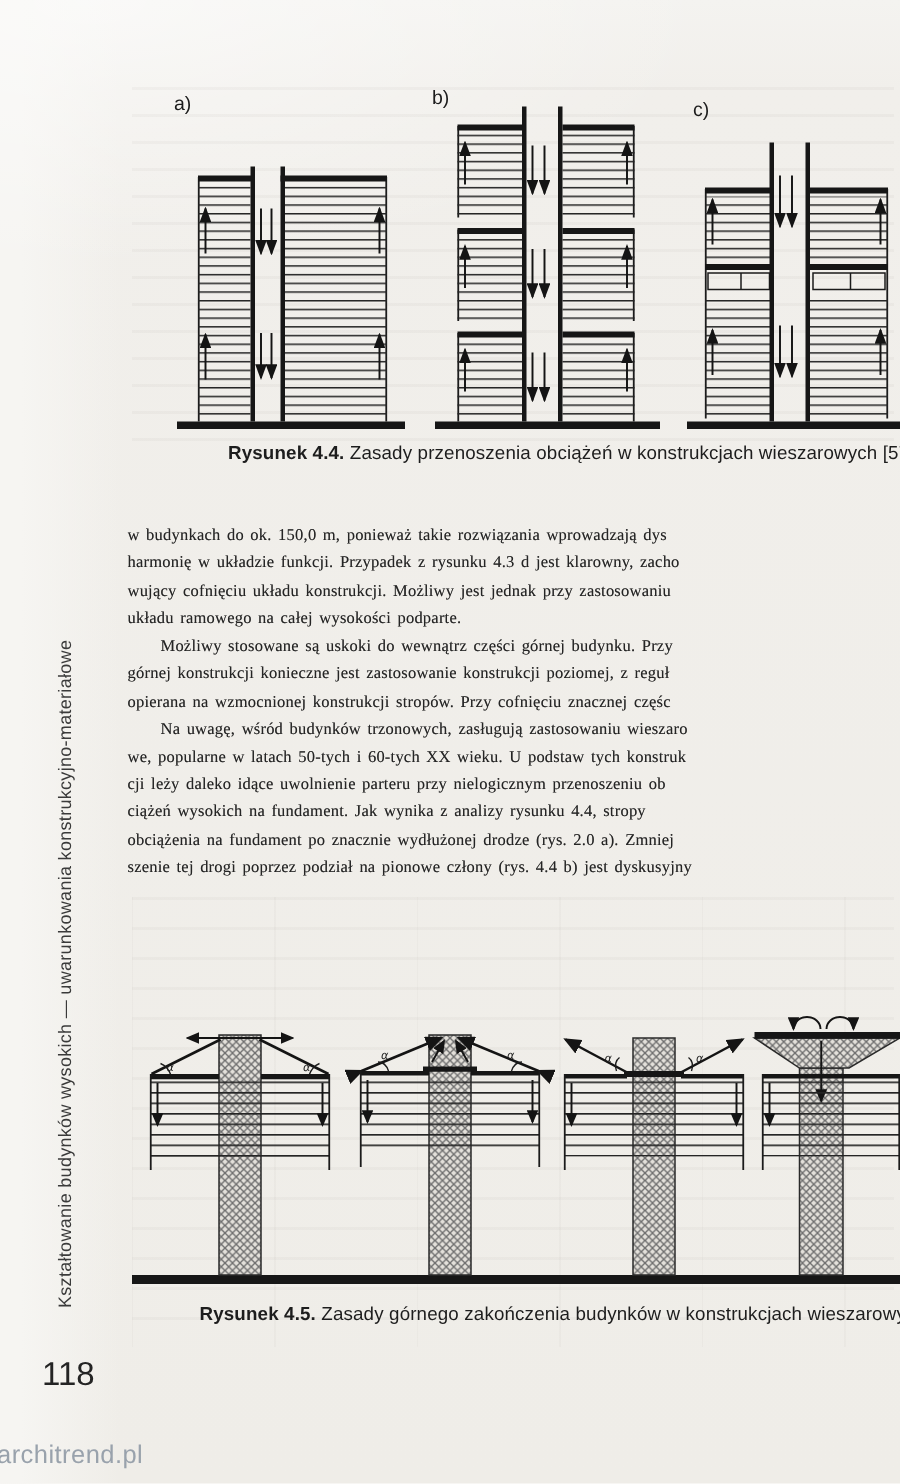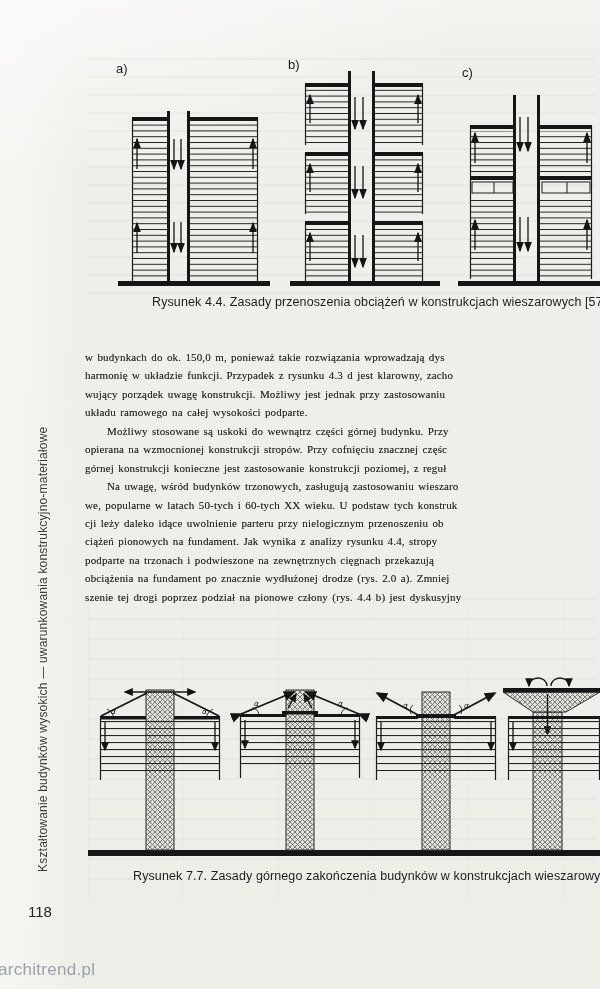--- a/index.html
+++ b/index.html
@@ -24,33 +24,33 @@
   .fig-label{font:13px "Liberation Sans",sans-serif;fill:#1c1c1c;}
   .alpha{font:italic 7.5px "DejaVu Sans",sans-serif;fill:#1c1c1c;}
   .ln{stroke:#1b1b1b;stroke-width:1.2;fill:none;}
   .thin{stroke:#1b1b1b;stroke-width:1;fill:none;}
   .arrow{stroke:#141414;stroke-width:1.3;fill:none;}
   .cable{stroke:#141414;stroke-width:1.7;fill:none;}
   .arc{stroke:#1b1b1b;stroke-width:.9;fill:none;}
   .bar{fill:#161616;}
   .caption{position:absolute;font-family:"Liberation Sans",sans-serif;font-size:12.5px;
     color:#1d1d1d;white-space:nowrap;letter-spacing:.1px;}
-  .caption b{font-weight:normal;text-align:center;}
+  .caption b{font-weight:bold;text-align:center;}
   #cap44{left:152px;top:295px;}
   #cap45{left:133px;top:869px;}
   .bodytext{position:absolute;left:85px;top:348px;width:503px;
     font-family:"Liberation Serif",serif;font-size:11px;line-height:18.45px;
     color:#252525;letter-spacing:.15px;word-spacing:1.4px;
     text-shadow:0 0 .4px rgba(20,20,20,.45);}
   .bodytext .tl{white-space:nowrap;overflow:hidden;height:18.45px;}
   .bodytext .tl.indent{padding-left:22px;}
   .vside{position:absolute;left:36px;top:872px;width:438px;
     transform:rotate(-90deg);transform-origin:0 0;
     font-size:12px;color:#3a3a3a;letter-spacing:.2px;white-space:nowrap;}
-  .pagenum{position:absolute;left:28px;top:903px;font-size:15px;color:#242424;}
+  .pagenum{position:absolute;left:28px;top:903px;font-size:22px;color:#242424;}
   .watermark{position:absolute;left:-2px;top:960px;font-size:17px;color:#99a2ac;letter-spacing:.3px;}
 </style>
 </head>
 <body>
 
 <div class="page">
 
   <div class="ghost g1"></div>
   <div class="ghost g2"></div>
 
@@ -155,30 +155,29 @@
       <line class="arrow" x1="440" y1="162" x2="440" y2="196" marker-end="url(#m44)"></line>
       <line class="arrow" x1="448" y1="162" x2="448" y2="196" marker-end="url(#m44)"></line>
     </g>
   </svg>
 
   <div id="cap44" class="caption"><b>Rysunek 4.4.</b> <span>Zasady przenoszenia obciążeń w konstrukcjach wieszarowych [57]</span></div>
 
   <div class="bodytext">
     <div class="tl">w budynkach do ok. 150,0 m, ponieważ takie rozwiązania wprowadzają dys</div>
     <div class="tl">harmonię w układzie funkcji. Przypadek z rysunku 4.3 d jest klarowny, zacho</div>
-    <div class="tl">wujący porządek uwagę konstrukcji. Możliwy jest jednak przy zastosowaniu</div>
+    <div class="tl">wujący cofnięciu układu konstrukcji. Możliwy jest jednak przy zastosowaniu</div>
     <div class="tl">układu ramowego na całej wysokości podparte.</div>
     <div class="tl indent">Możliwy stosowane są uskoki do wewnątrz części górnej budynku. Przy</div>
+    <div class="tl">górnej konstrukcji konieczne jest zastosowanie konstrukcji poziomej, z reguł</div>
     <div class="tl">opierana na wzmocnionej konstrukcji stropów. Przy cofnięciu znacznej częśc</div>
-    <div class="tl">górnej konstrukcji konieczne jest zastosowanie konstrukcji poziomej, z reguł</div>
     <div class="tl indent">Na uwagę, wśród budynków trzonowych, zasługują zastosowaniu wieszaro</div>
     <div class="tl">we, popularne w latach 50-tych i 60-tych XX wieku. U podstaw tych konstruk</div>
     <div class="tl">cji leży daleko idące uwolnienie parteru przy nielogicznym przenoszeniu ob</div>
-    <div class="tl">ciążeń pionowych na fundament. Jak wynika z analizy rysunku 4.4, stropy</div>
-    <div class="tl">podparte na trzonach i podwieszone na zewnętrznych cięgnach przekazują</div>
+    <div class="tl">ciążeń wysokich na fundament. Jak wynika z analizy rysunku 4.4, stropy</div>
     <div class="tl">obciążenia na fundament po znacznie wydłużonej drodze (rys. 2.0 a). Zmniej</div>
     <div class="tl">szenie tej drogi poprzez podział na pionowe człony (rys. 4.4 b) jest dyskusyjny</div>
   </div>
 
   <svg id="fig45" class="figsvg" width="520" height="190" viewBox="0 0 520 190">
     <defs>
       <marker id="m45" markerWidth="7" markerHeight="6" refX="6" refY="3" orient="auto">
         <path d="M0,0 L7,3 L0,6 z" fill="#141414"></path>
       </marker>
       <pattern id="fl45" width="8" height="7" patternUnits="userSpaceOnUse">
@@ -259,19 +258,19 @@
       <path class="arrow" d="M471,14 A9,8 0 1 1 489,14" marker-end="url(#m45)"></path>
       <line class="arrow" x1="467.5" y1="22" x2="467.5" y2="62" marker-end="url(#m45)"></line>
       <rect x="428" y="47" width="92" height="52" fill="url(#fl45)"></rect>
       <rect class="bar" x="428" y="44" width="92" height="3"></rect>
       <line class="ln" x1="428.5" y1="44" x2="428.5" y2="108"></line>
       <line class="arrow" x1="433" y1="50" x2="433" y2="78" marker-end="url(#m45)"></line>
       <line class="ln" x1="519.5" y1="44" x2="519.5" y2="108"></line>
     </g>
   </svg>
 
-  <div id="cap45" class="caption"><b>Rysunek 7.7.</b> <span>Zasady górnego zakończenia budynków w konstrukcjach wieszarowych [57]</span></div>
+  <div id="cap45" class="caption"><b>Rysunek 4.5.</b> <span>Zasady górnego zakończenia budynków w konstrukcjach wieszarowych [57]</span></div>
 
   <div class="vside">Kształtowanie budynków wysokich — uwarunkowania konstrukcyjno-materiałowe</div>
   <div class="pagenum">118</div>
   <div class="watermark">architrend.pl</div>
 
 </div>
 
 </body></html>

